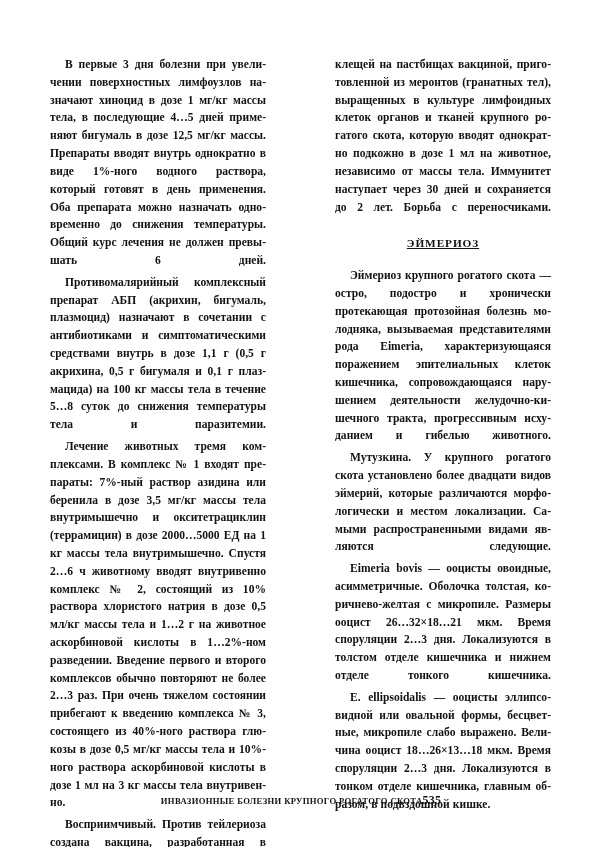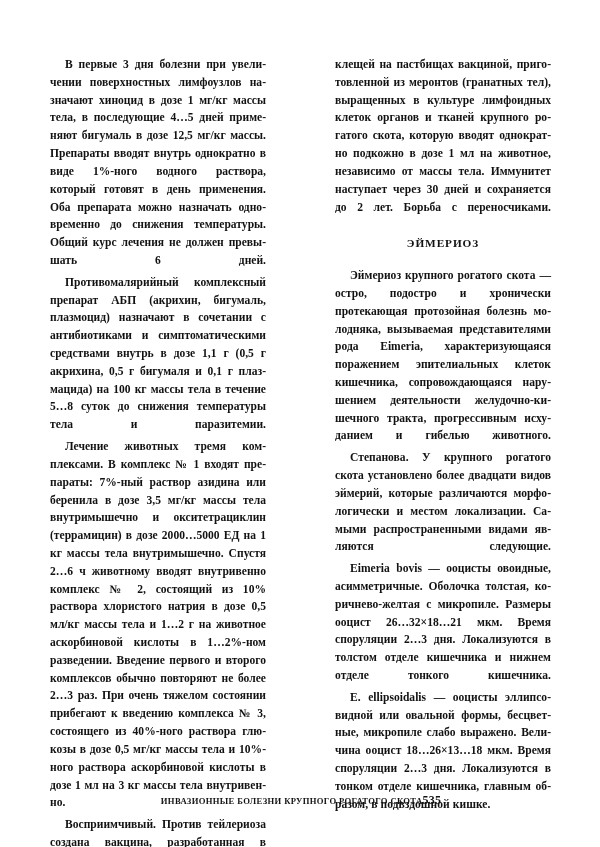--- a/index.html
+++ b/index.html
@@ -68,20 +68,21 @@
   .section-heading {
     font-weight: 700;
     font-size: 11.3px;
     letter-spacing: 0.9px;
     text-align: center;
     text-align-last: center;
     line-height: 17.82px;
     margin: 0;
     padding-top: 15px;
     padding-bottom: 14px;
+    text-decoration: underline;
   }
 
   
   .footer {
     position: absolute;
     left: 46px;
     top: 793px;
     width: 510px;
     display: flex;
     flex-direction: row;
@@ -120,21 +121,21 @@
     </div>
 
     <div class="col">
 
       <p>клещей на пастбищах вакциной, приго­товленной из меронтов (гранатных тел), выращенных в культуре лимфоидных клеток органов и тканей крупного ро­гатого скота, которую вводят однократ­но подкожно в дозе 1 мл на животное, независимо от массы тела. Иммунитет наступает через 30 дней и сохраняет­ся до 2 лет. Борьба с переносчиками.</p>
 
       <p class="section-heading">ЭЙМЕРИОЗ</p>
 
       <p class="indent"><span>Эймериоз крупного рогатого ско­та — остро, подостро и хронически протекающая протозойная болезнь мо­лодняка, вызываемая представителя­ми рода </span><span class="ital">Eimeria</span><span>, характеризующаяся поражением эпителиальных клеток кишечника, сопровождающаяся нару­шением деятельности желудочно-ки­шечного тракта, прогрессивным исху­данием и гибелью животного.</span></p>
 
-      <p class="indent"><span class="ital">Степанова.</span><span> У крупного рогатого скота установлено более двадцати видов эймерий, которые различаются морфо­логически и местом локализации. Са­мыми распространенными видами яв­ляются следующие.</span></p>
+      <p class="indent"><span class="ital">Мутузкина.</span><span> У крупного рогатого скота установлено более двадцати видов эймерий, которые различаются морфо­логически и местом локализации. Са­мыми распространенными видами яв­ляются следующие.</span></p>
 
       <p class="indent"><span class="ital">Eimeria bovis</span><span> — ооцисты овоидные, асимметричные. Оболочка толстая, ко­ричнево-желтая с микропиле. Разме­ры ооцист 26…32×18…21 мкм. Время споруляции 2…3 дня. Локализуются в толстом отделе кишечника и нижнем отделе тонкого кишечника.</span></p>
 
 
       <p class="indent last-ragged"><span class="ital">E. ellipsoidalis</span><span> — ооцисты эллипсо­видной или овальной формы, бесцвет­ные, микропиле слабо выражено. Вели­чина ооцист 18…26×13…18 мкм. Время споруляции 2…3 дня. Локализуются в тонком отделе кишечника, главным об­разом, в подвздошной кишке.</span></p>
 
     </div>
 
   </div>
 

